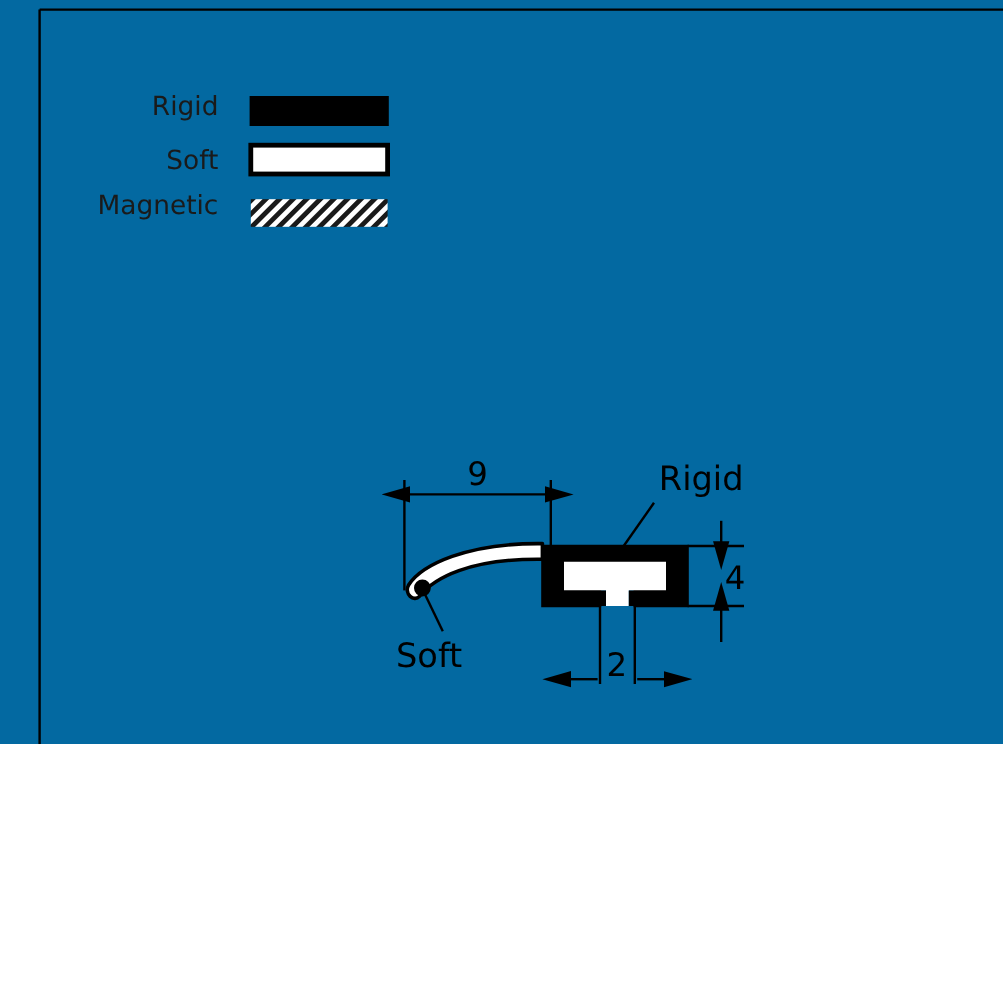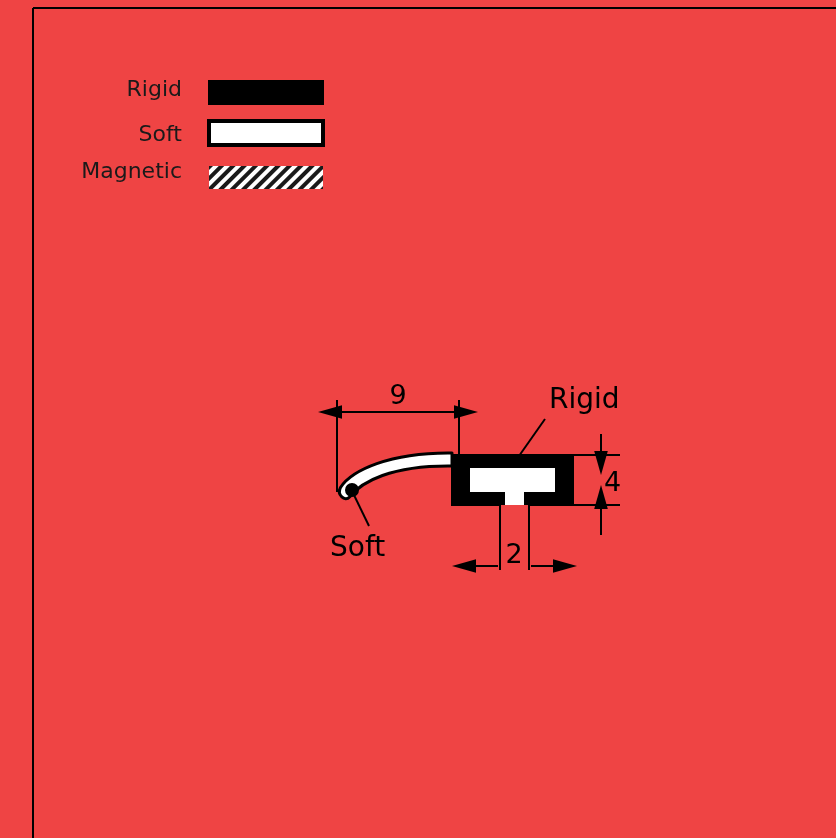--- a/index.html
+++ b/index.html
@@ -6,22 +6,22 @@
     margin: 0;
     padding: 0;
     background: #ffffff;
   }
   body {
     font-family: "DejaVu Sans", sans-serif;
   }
   #canvas {
     position: relative;
     width: 836px;
-    height: 838px;
-    background: #ef4444;
+    height: 620px;
+    background: #0369a1;
     overflow: hidden;
   }
   svg.drawing {
     position: absolute;
     left: 0;
     top: 0;
     width: 836px;
     height: 838px;
   }
   .dim-text {

